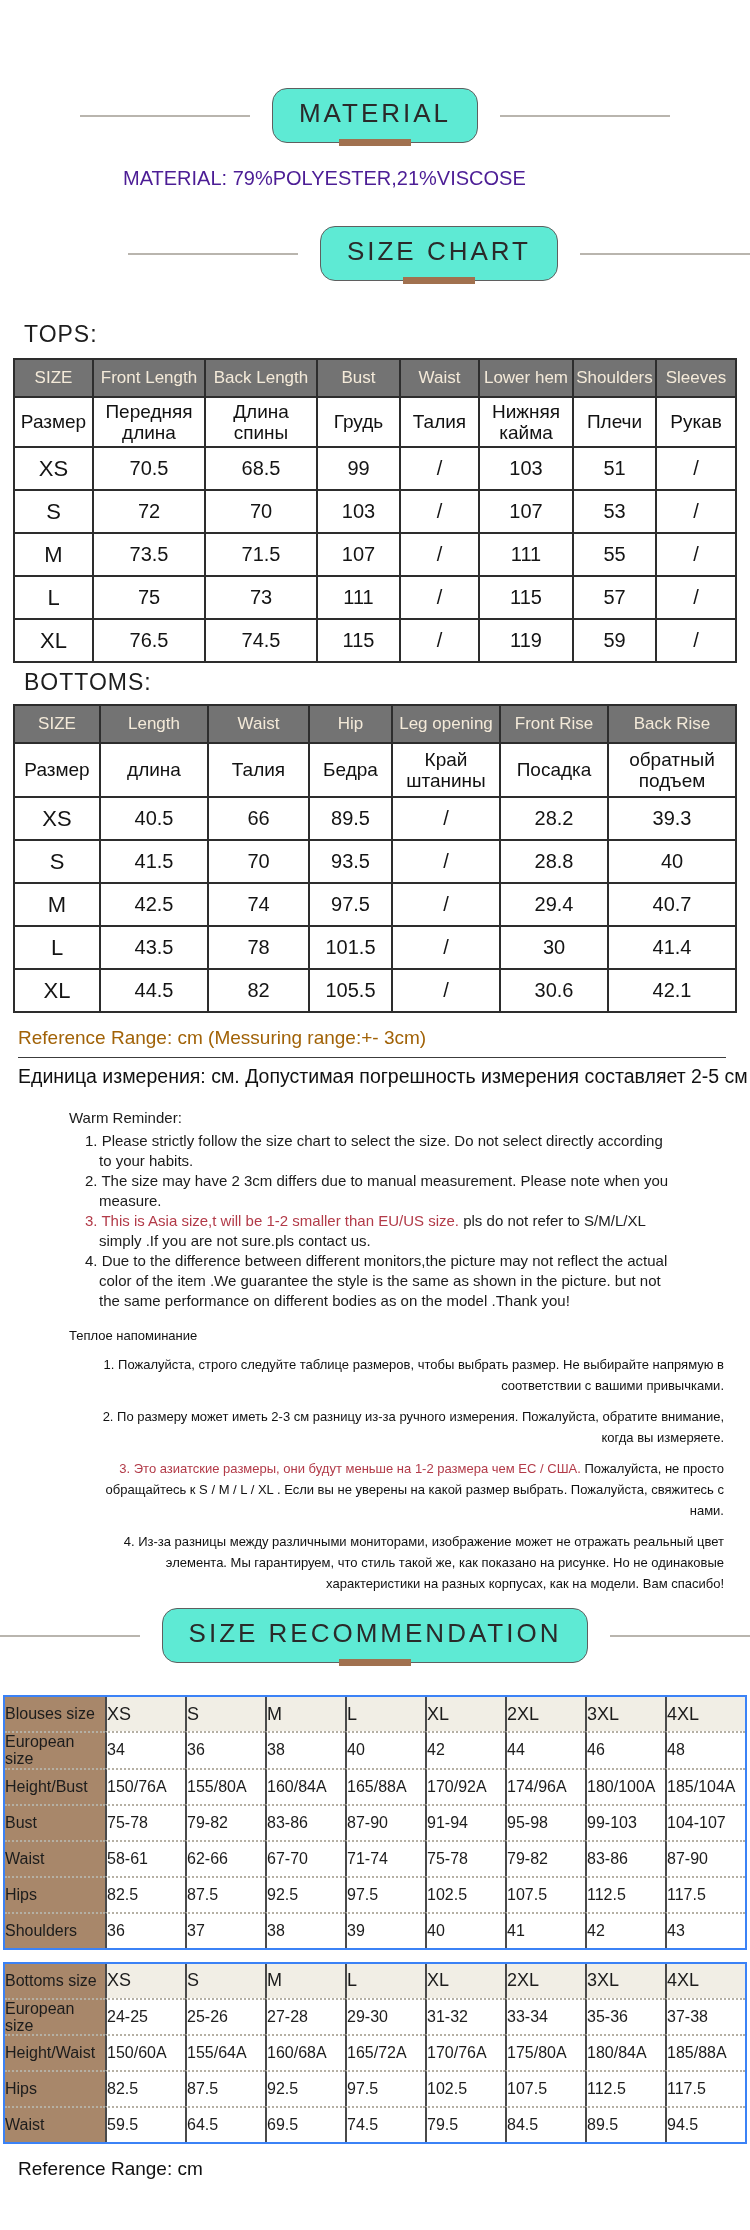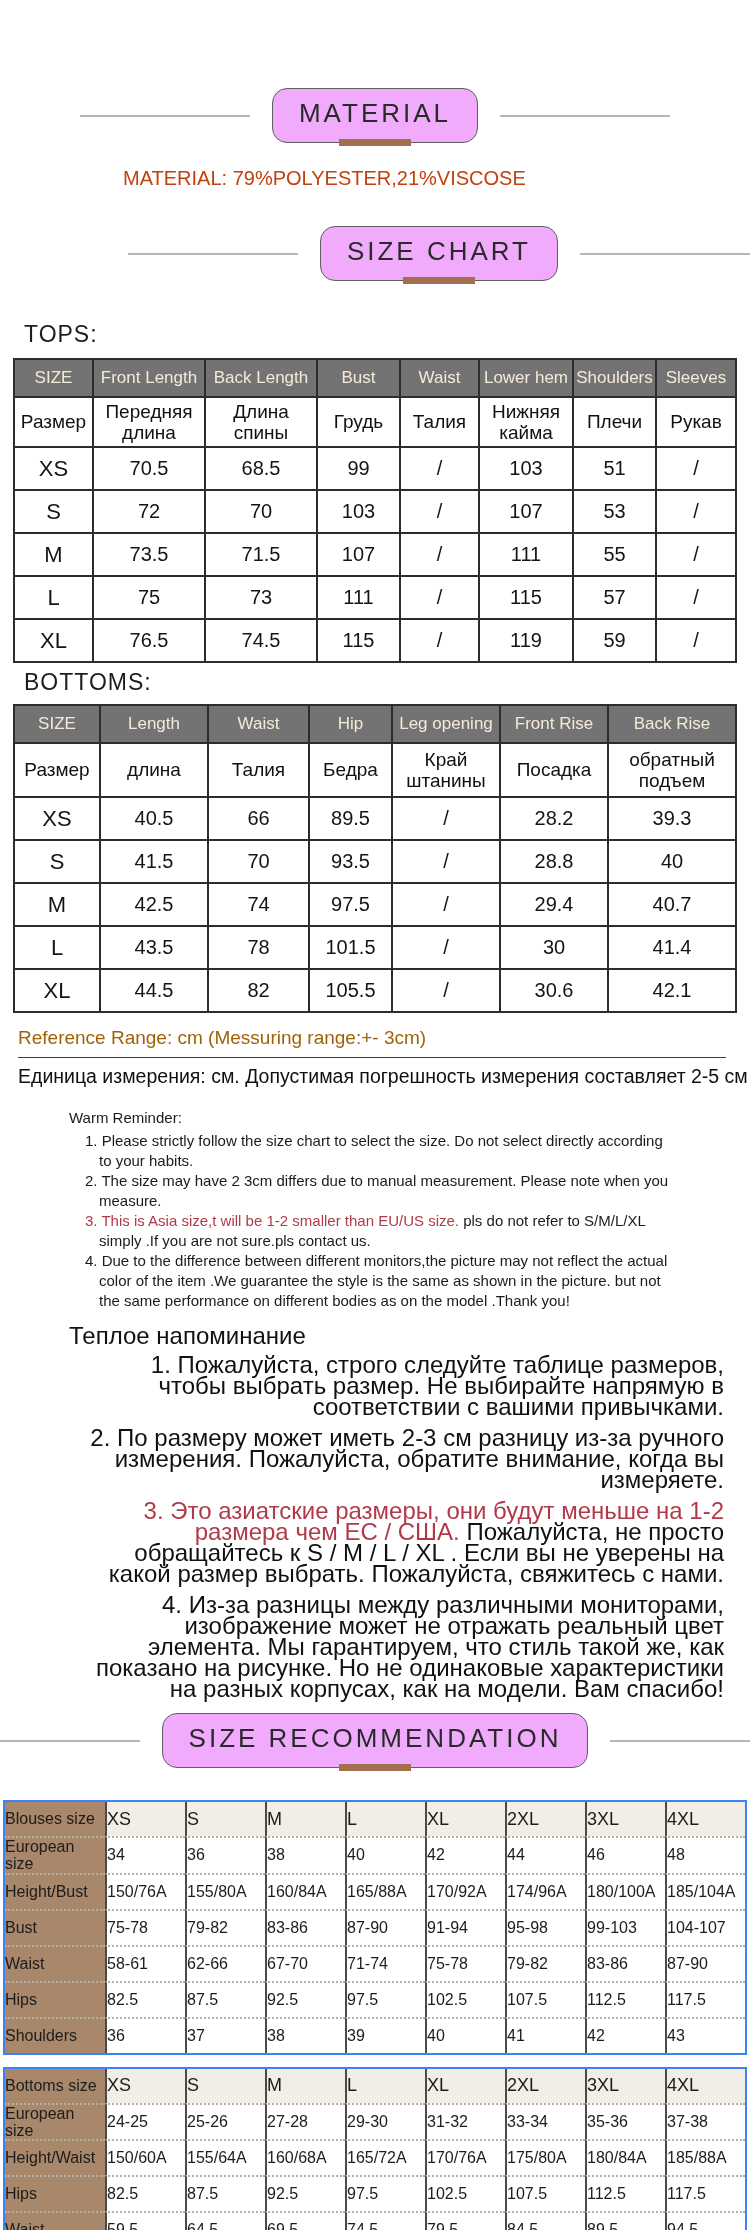--- a/index.html
+++ b/index.html
@@ -8,26 +8,26 @@
     font-family:"Liberation Sans", sans-serif;color:#1f1f1f;
     overflow:hidden;position:relative;
   }
   
   .heading{display:flex;align-items:center;justify-content:center;gap:22px;}
   .h-mat{margin-top:88px;}
   .h-chart{margin-top:30px;justify-content:flex-end;}
   .h-rec{margin-top:14px;}
   .hline{width:170px;height:0;border-top:2px solid #b9b5ae;}
   .hbox{position:relative;border:1.5px solid #5f5f5f;border-radius:15px;
-        padding:9px 26px 13px;text-align:center;background:#f0abfc;}
+        padding:9px 26px 13px;text-align:center;background:#5eead4;}
   .htext{font-size:26px;letter-spacing:3px;color:#2a2a2a;white-space:nowrap;}
   .hbar{position:absolute;left:50%;transform:translateX(-50%);bottom:-4px;
         width:72px;height:7px;background:#a1714f;}
   
-  .mat-lines{margin:18px 0 0 123px;font-size:20px;line-height:35px;color:#c2410c;}
+  .mat-lines{margin:18px 0 0 123px;font-size:20px;line-height:35px;color:#4c1d95;}
   
   .sec-label{font-size:23px;letter-spacing:1px;color:#1d1d1d;margin:40px 0 10px 24px;}
   .sec-label.blabel{margin-top:6px;margin-bottom:8px;}
   table.sizetable{width:720px;margin:0 auto;border-collapse:separate;border-spacing:0;
         border:2px solid #2d2d2d;table-layout:fixed;text-align:center;}
   table.sizetable td{border-right:2px solid #2d2d2d;border-bottom:2px solid #2d2d2d;
         padding:0;vertical-align:middle;overflow:hidden;}
   table.sizetable td:last-child{border-right:none;}
   table.sizetable tr:last-child td{border-bottom:none;}
   .hrow td{background:#737373;color:#f4ead9;font-size:17px;height:36px;
@@ -41,21 +41,21 @@
   
   .ref-en{margin:14px 0 0 18px;font-size:19px;color:#a16207;}
   .ref-hr{border:none;border-top:1.5px solid #3c3c3c;width:708px;margin:8px 0 0 18px;}
   .ref-ru{margin:7px 0 0 18px;font-size:19.5px;color:#101010;}
   
   .wr-en{margin:20px 0 0 69px;width:600px;font-size:15px;line-height:20px;color:#1b1b1b;}
   .wr-en .wr-title{margin-bottom:3px;}
   .wr-item{padding-left:30px;text-indent:-14px;}
   .red{color:#b23a48;}
   
-  .wr-ru{margin:14px 0 0 69px;width:655px;font-size:24px;line-height:21px;color:#111;}
+  .wr-ru{margin:14px 0 0 69px;width:655px;font-size:13px;line-height:21px;color:#111;}
   .wr-ru .wr-title{margin-bottom:8px;}
   .ru-item{margin:0 0 10px 15px;text-align:right;}
   
   table.rectable{width:740px;margin:32px auto 0;border-collapse:separate;border-spacing:0;
         border:2px solid #3b82f6;table-layout:fixed;text-align:left;}
   table.rectable td{border-left:2px solid #4a4a4a;border-top:2px dotted #b5b0a4;
         padding:0;vertical-align:middle;font-size:16px;color:#1c1c1c;overflow:hidden;}
   table.rectable tr td:first-child{border-left:none;}
   table.rectable tr:first-child td{border-top:none;}
   td.rlabel{background:#a8876a;color:#fcf6ea;font-size:15px;line-height:1.08;}

